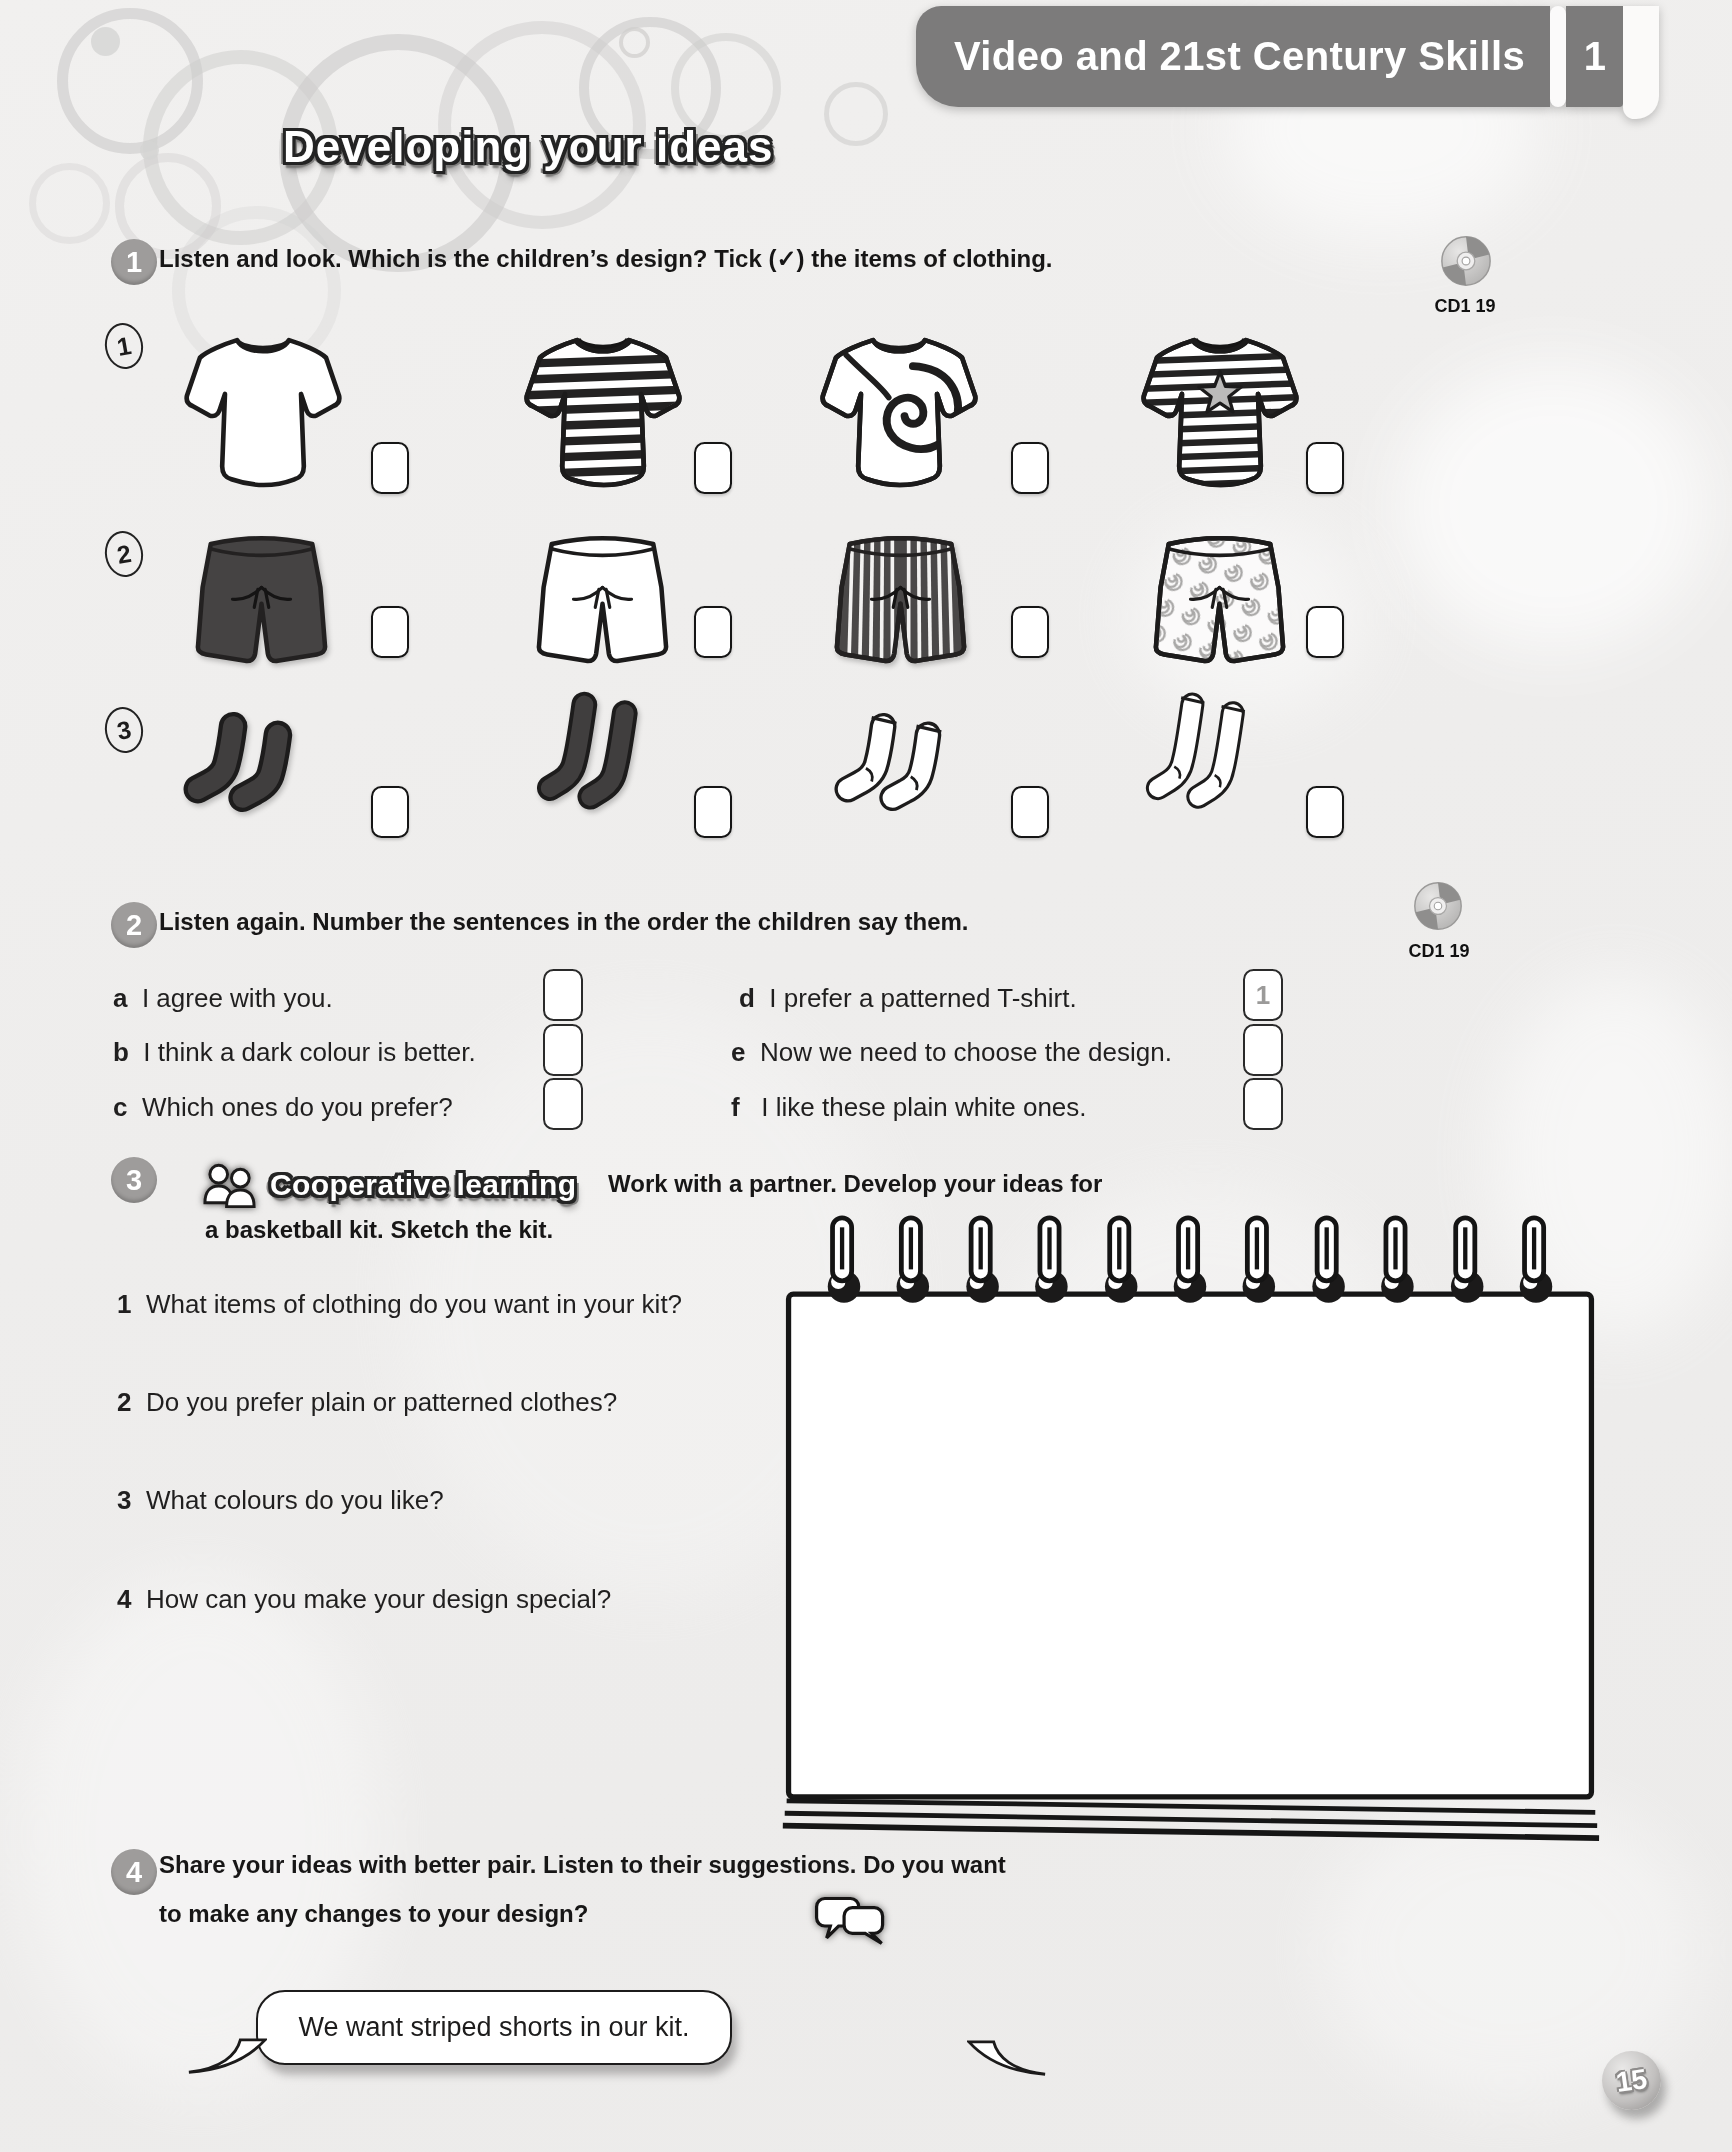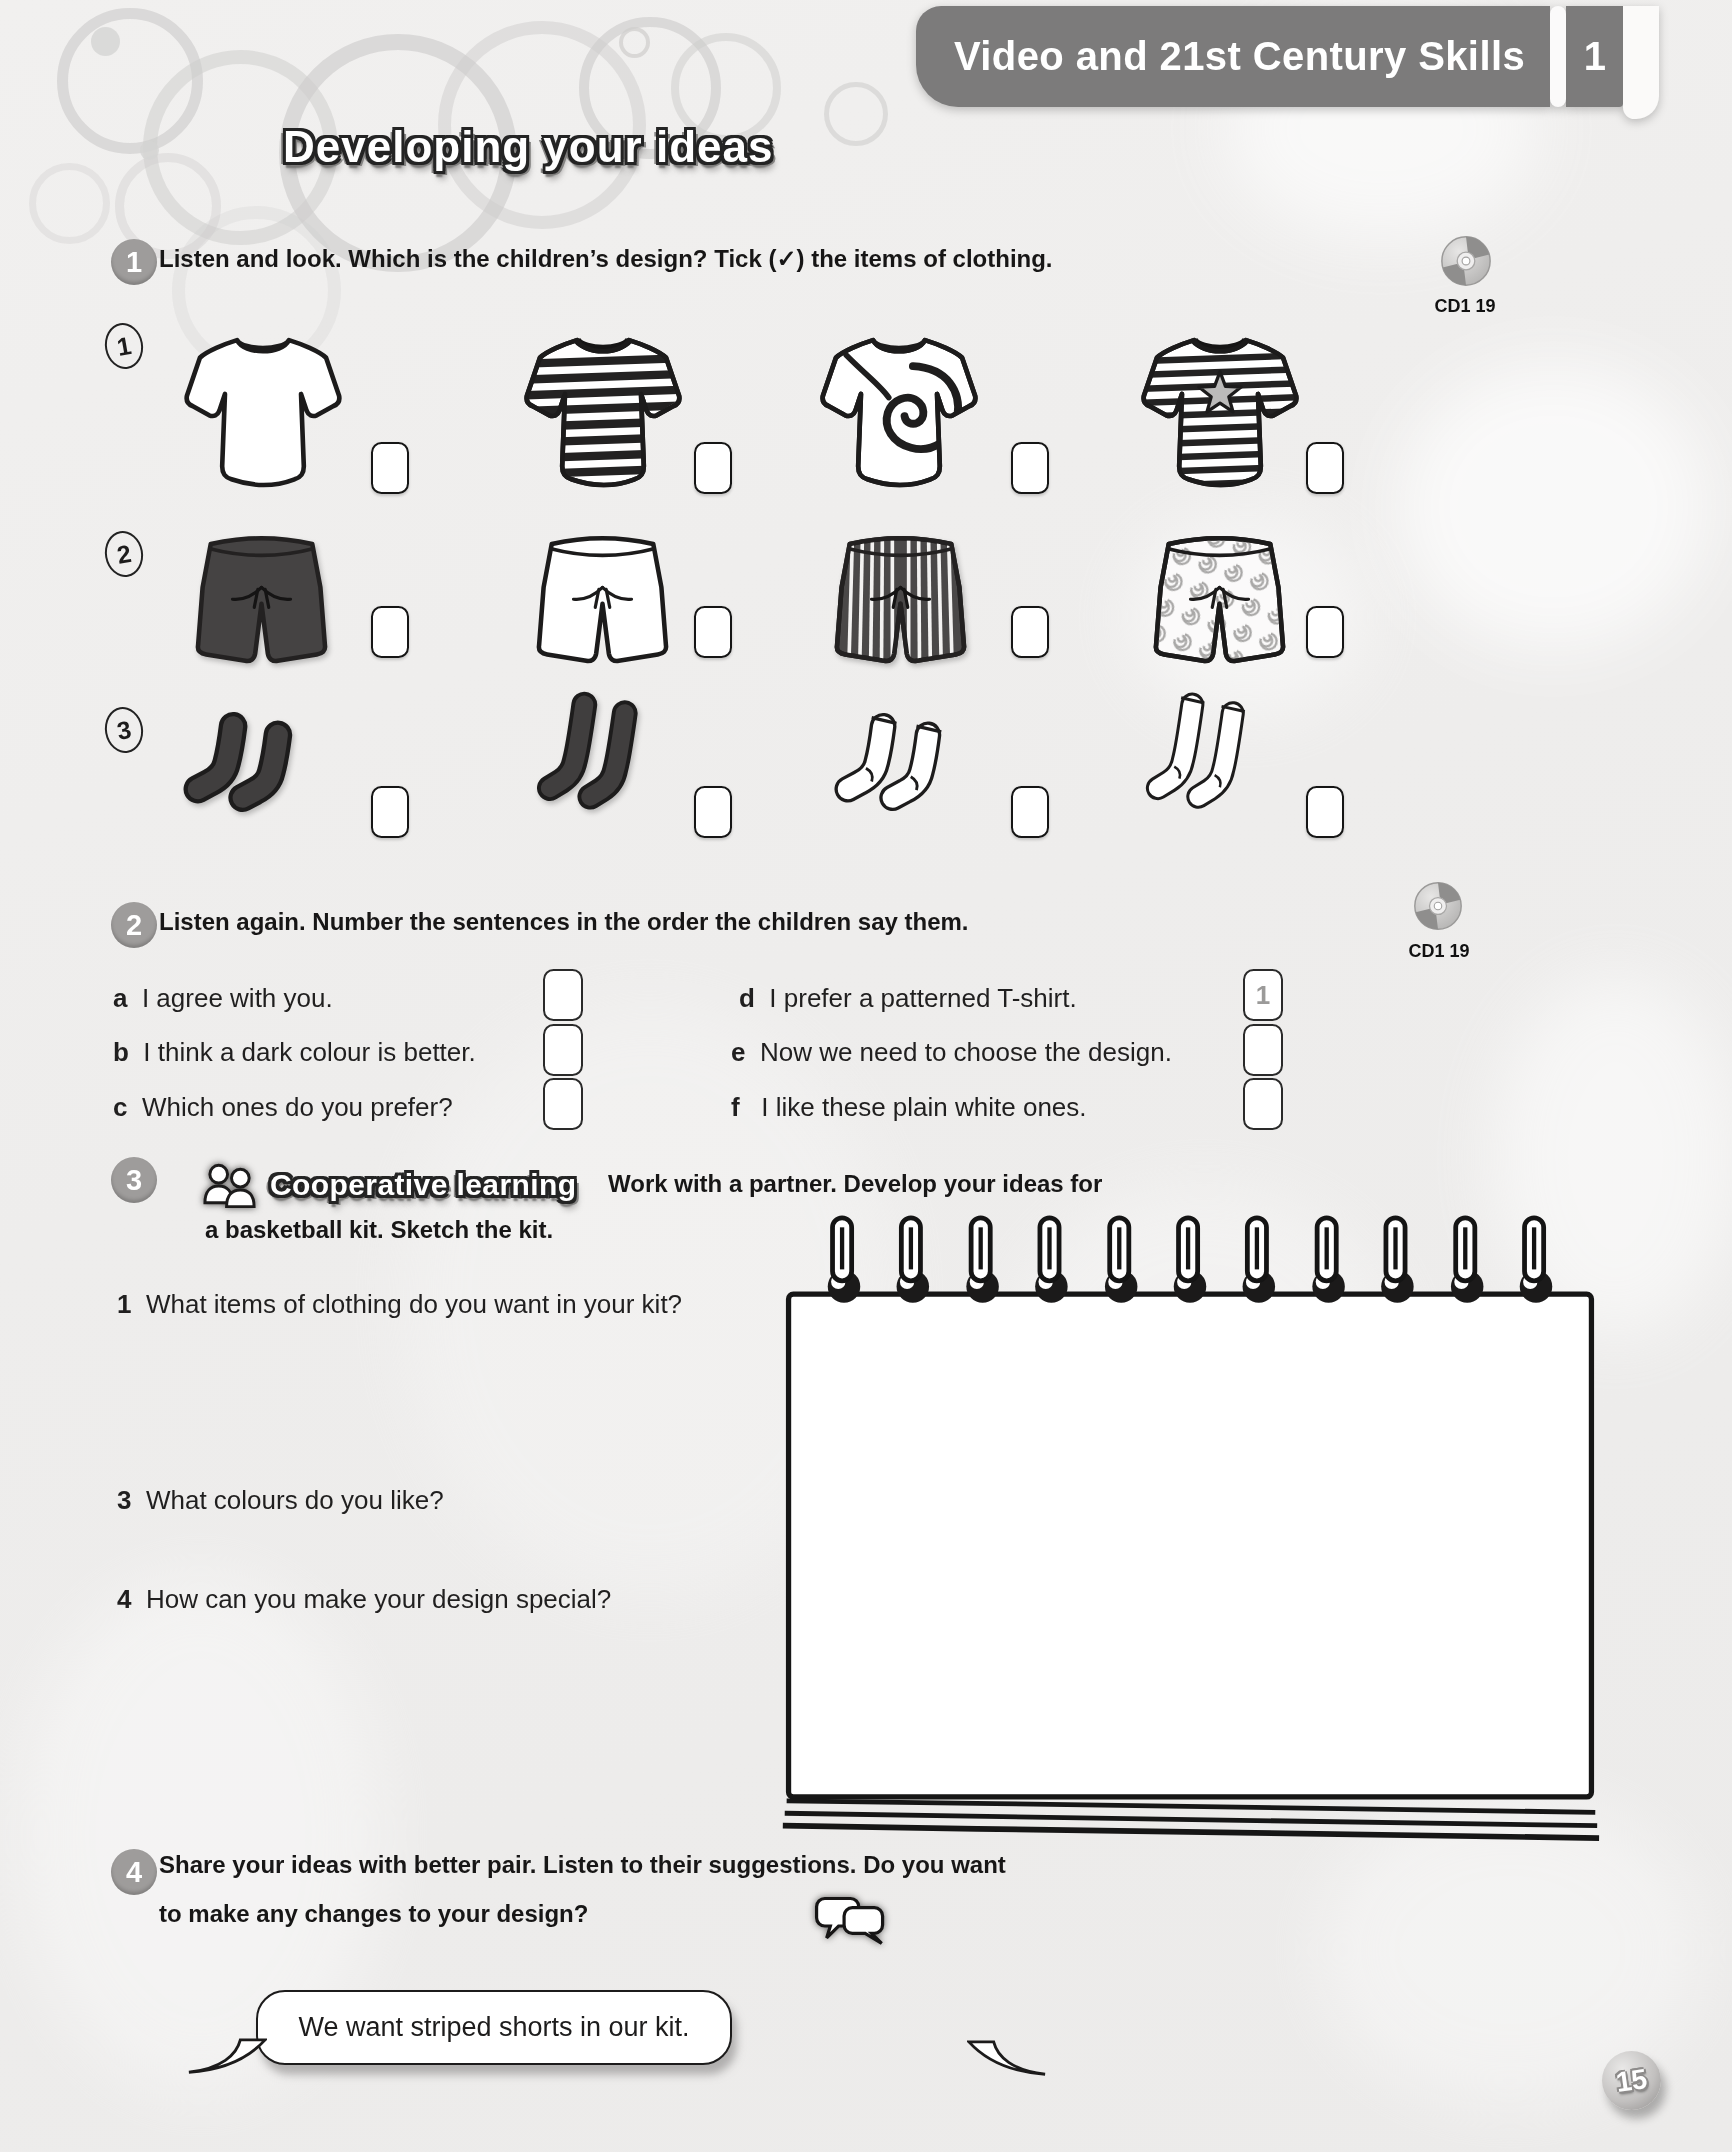--- a/index.html
+++ b/index.html
@@ -347,20 +347,23 @@
     <circle cx="40" cy="16" r="9" fill="#fff" stroke="#1c1b1b" stroke-width="3"></circle>
     <path d="M26,45 C26,33 32,28 40,28 C48,28 54,33 54,45 Z" fill="#fff" stroke="#1c1b1b" stroke-width="3"></path>
   </svg>
   <div class="abs bubble-text coop-label" style="left:270px;top:1168px;">Cooperative learning</div>
   <div class="instr" style="left:608px;top:1170px;">Work with a partner. Develop your ideas for</div>
   <div class="instr" style="left:205px;top:1216px;">a basketball kit. Sketch the kit.</div>
 
   <div class="abs body-text" style="left:117px;top:1289px;">
     <span class="letter">1</span>&nbsp;
     <span>What items of clothing do you want in your kit?</span></div>
+  <div class="abs body-text" style="left:117px;top:1387px;">
+    <span class="letter">2</span>&nbsp;
+    <span>Do you prefer plain or patterned clothes?</span></div>
   <div class="abs body-text" style="left:117px;top:1485px;">
     <span class="letter">3</span>&nbsp;
     <span>What colours do you like?</span></div>
   <div class="abs body-text" style="left:117px;top:1584px;">
     <span class="letter">4</span>&nbsp;
     <span>How can you make your design special?</span></div>
 
   <svg class="abs" style="left:779px;top:1212px;" width="822" height="629" viewBox="0 0 860 658">
     <rect x="10" y="86" width="840" height="526" rx="5" fill="#fff" stroke="#161616" stroke-width="5.5" class="notebook-page"></rect>
     <path d="M8,616 C300,620 620,624 854,628" stroke="#161616" stroke-width="5" fill="none"></path>

